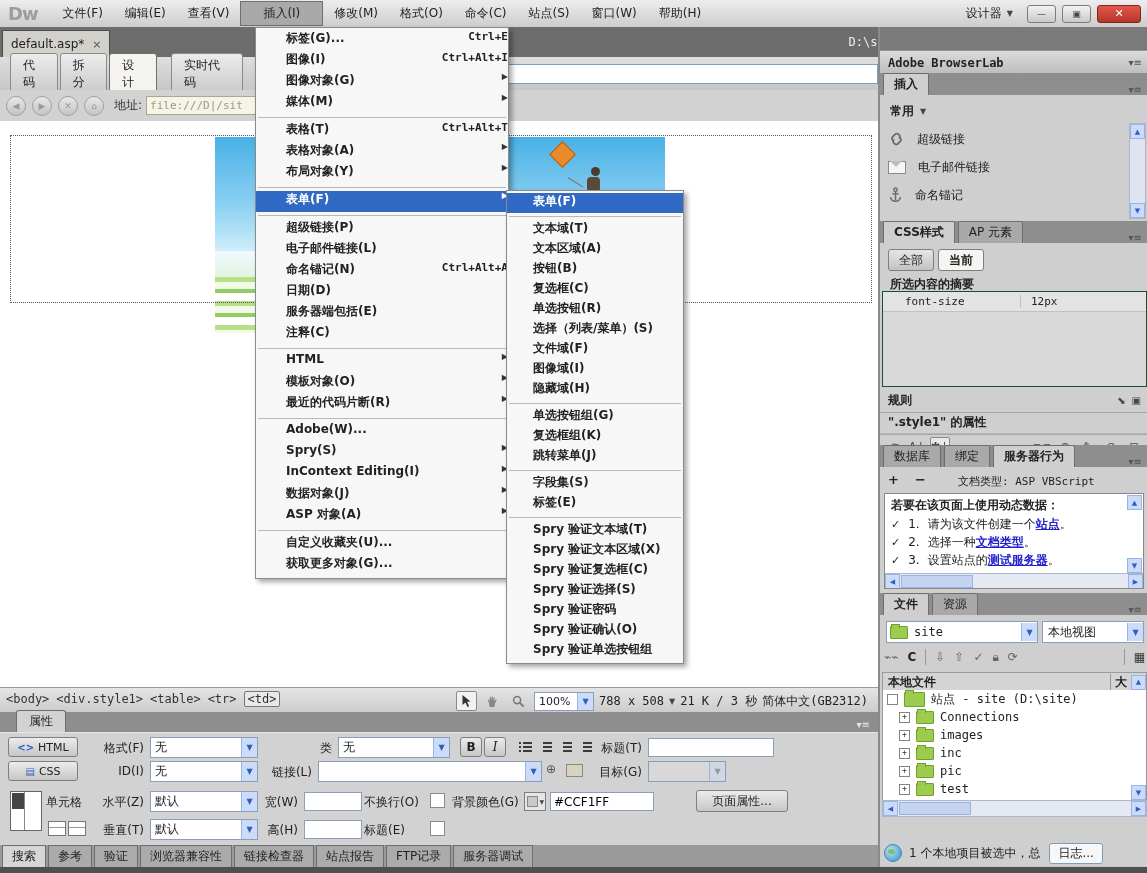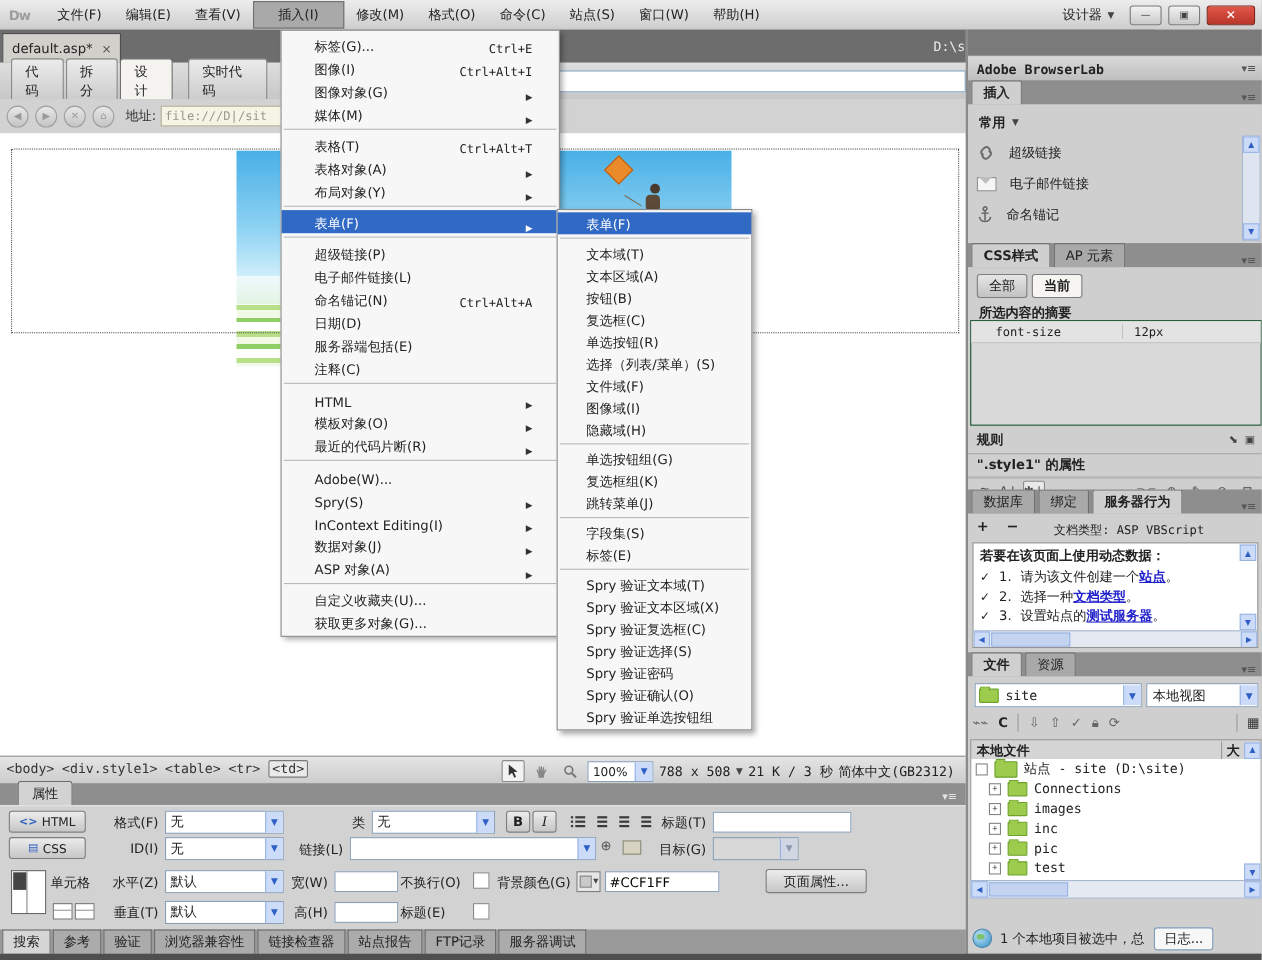--- a/index.html
+++ b/index.html
@@ -1,21 +1,21 @@
 <!DOCTYPE html>
 <html><head>
 <meta charset="utf-8">
 <style>
   html,body{margin:0;padding:0;}
   body{width:1147px;height:873px;position:relative;font-family:"DejaVu Sans",sans-serif;font-size:12px;background:#cfcfcf;overflow:hidden;color:#222;}
   .mono{font-family:"DejaVu Sans Mono",monospace;}
 
   
   #menubar{position:absolute;left:0;top:0;width:1147px;height:27px;background:linear-gradient(#ededed,#cdcdcd);border-bottom:1px solid #9a9a9a;display:flex;align-items:center;}
-  #dwlogo{font-weight:bold;font-size:12px;color:#9d9d9d;margin:0 14px 0 8px;letter-spacing:-1px;}
+  #dwlogo{font-weight:bold;font-size:18px;color:#9d9d9d;margin:0 14px 0 8px;letter-spacing:-1px;}
   .mbitem{padding:4px 11px;cursor:default;}
   .mbitem.active{background:#a9a9a9;border:1px solid #6f6f6f;padding:3px 22px;}
   #mb-right{margin-left:auto;display:flex;align-items:center;gap:6px;padding-right:6px;}
   #workspace-switcher{display:flex;align-items:center;gap:5px;padding:3px 8px;}
   .tinyarrow{font-size:8px;color:#444;}
   .winbtn{width:27px;height:16px;border:1px solid #7d7d7d;border-radius:3px;background:linear-gradient(#f2f2f2,#cacaca);display:flex;align-items:center;justify-content:center;font-size:9px;color:#444;}
   .winbtn.close{width:42px;background:linear-gradient(#e2574a,#b8362a);border-color:#7e241b;color:#fff;font-size:11px;font-weight:bold;}
 
   
   #docstrip{position:absolute;left:0;top:27px;width:1050px;height:30px;background:#6d6d6d;}
@@ -51,21 +51,21 @@
   #kite{position:absolute;left:338px;top:8px;width:17px;height:17px;background:#e98a2b;border:1px solid #b55f12;transform:rotate(45deg);}
   #kite-line{position:absolute;left:352px;top:22px;width:34px;height:18px;border-left:1px solid #7a6a50;transform:rotate(-58deg);}
   #kid{position:absolute;left:372px;top:30px;width:16px;height:26px;}
   #kid .head{width:9px;height:9px;border-radius:50%;background:#4a3b2f;margin-left:4px;}
   #kid .body{width:13px;height:15px;border-radius:4px;background:#5c4a38;margin-top:1px;}
 
   
   .menupop{position:absolute;background:#f7f7f7;border:1px solid #8a8a8a;box-shadow:3px 3px 5px rgba(0,0,0,0.35);z-index:30;padding:2px 0;}
   #insert-menu{left:255px;top:27px;width:252px;}
   #form-submenu{left:506px;top:190px;width:176px;z-index:31;}
-  .mi{display:flex;align-items:flex-end;height:21px;padding:0 24px 0 30px;}
+  .mi{display:flex;align-items:flex-start;height:21px;padding:0 0 0 30px;font-weight:bold;}
   #form-submenu .mi{height:20px;padding-left:26px;}
   .mi .lbl{white-space:nowrap;}
   .mi .sc{margin-left:auto;padding-left:16px;font-family:"DejaVu Sans Mono",monospace;font-size:11px;}
   .mi .arr{margin-left:auto;font-size:8px;color:#333;}
   .mi.hl{background:#316AC5;color:#fff;}
   .mi.hl .arr{color:#fff;}
   .msep{height:1px;background:#b9b9b9;margin:3px 2px;}
 
   
   #statusbar{position:absolute;left:0;top:687px;width:878px;height:25px;background:linear-gradient(#e5e5e5,#cbcbcb);border-top:1px solid #9a9a9a;}

